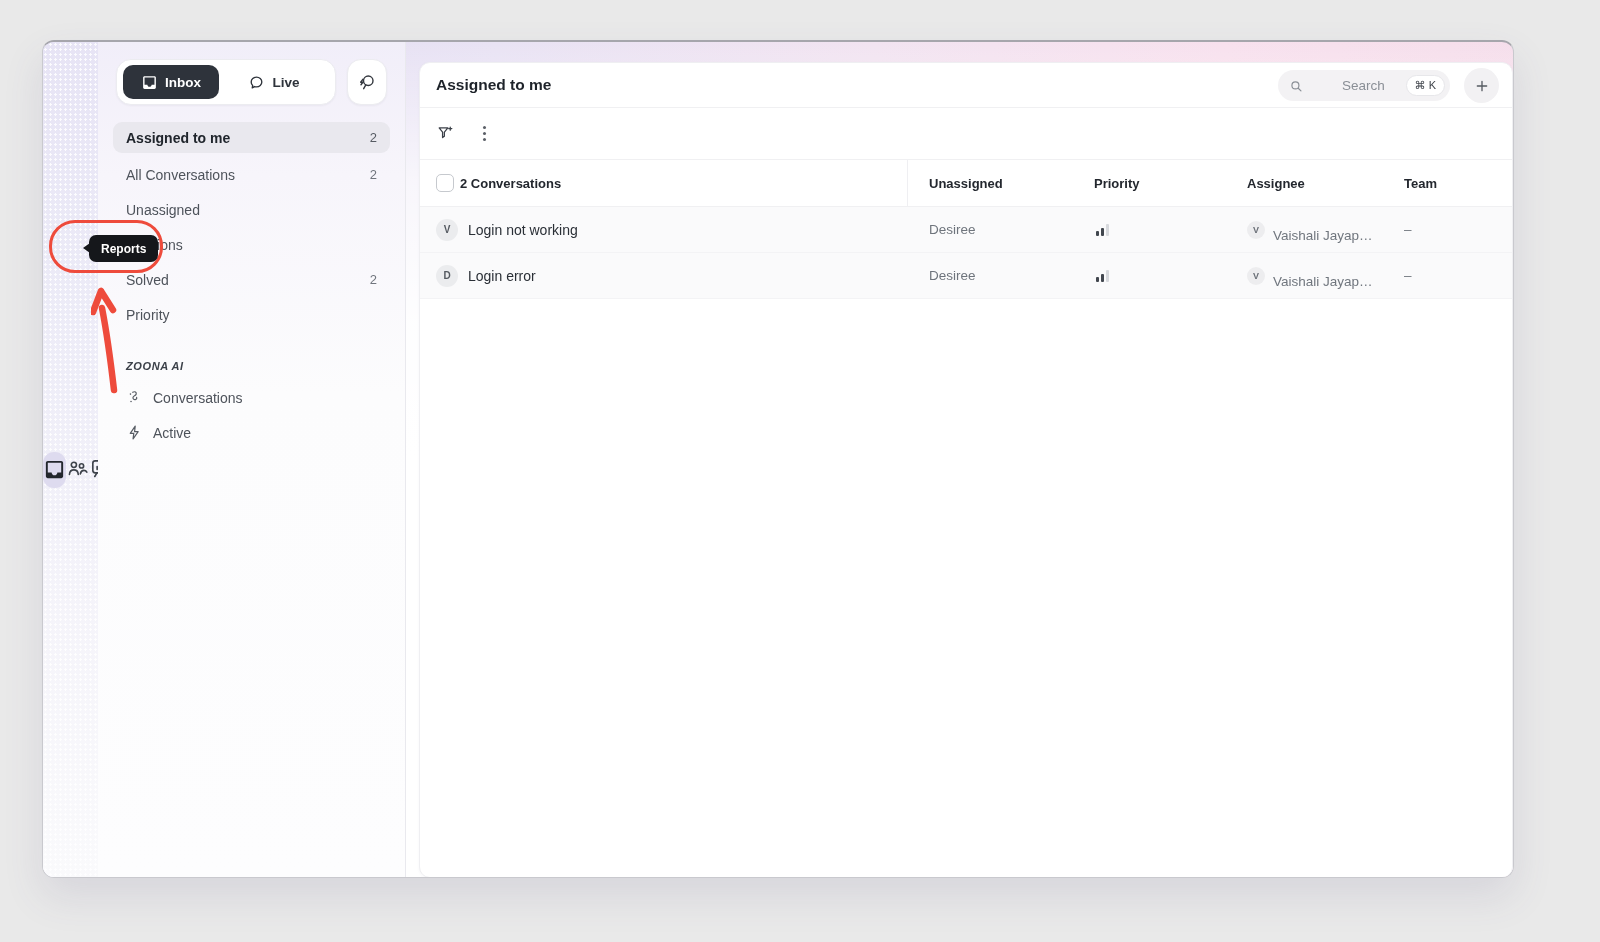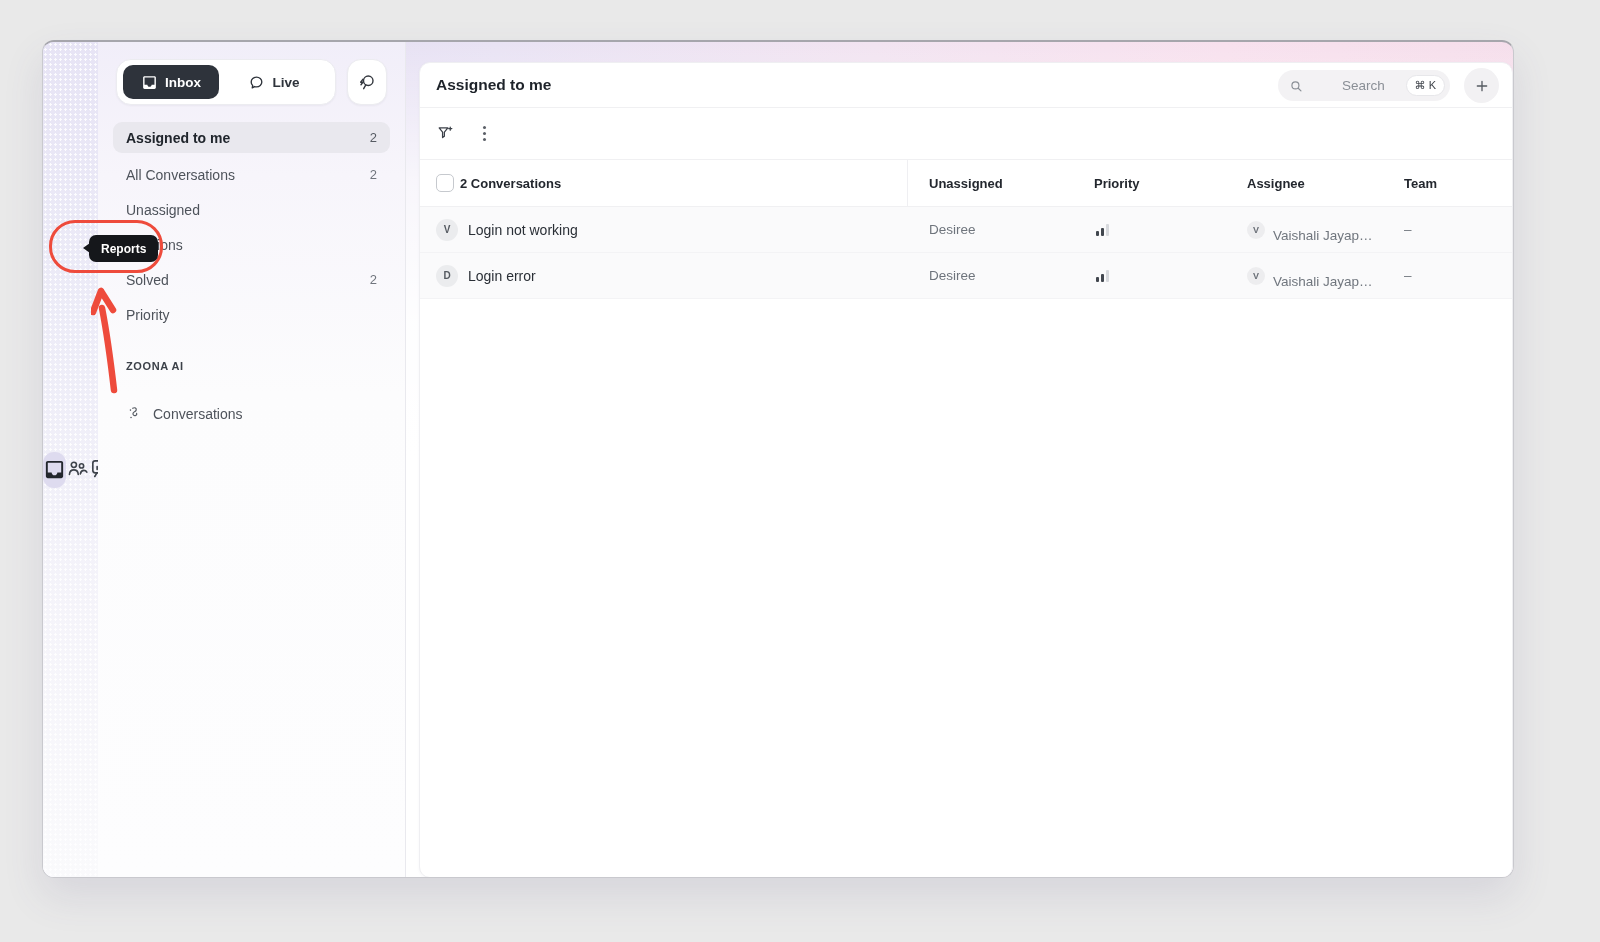--- a/index.html
+++ b/index.html
@@ -79,22 +79,22 @@
     height:35px; display:flex; align-items:center; padding:0 13px;
     border-radius:9px; font-size:14px; color:#4e535b; cursor:pointer;
   }
   .nav-item.active {
     height:31px; margin-bottom:4px; background:#e9e8ee;
     font-weight:700; color:#20252c;
   }
   .nav-item .count { margin-left:auto; font-size:13px; color:#70757d; font-weight:400; }
   .nav-item.active .count { color:#565b63; }
   .section-label {
-    margin:28px 13px 24px; font-size:11px; font-weight:700;
-    letter-spacing:.6px; color:#3c4149;
+    margin:28px 13px 8px; font-size:11px; font-weight:700;
+    letter-spacing:.6px; color:#3c4149;font-style:italic;
   }
   .ai-item {
     height:35px; display:flex; align-items:center; gap:10px;
     padding:0 13px; font-size:14px; color:#4e535b; border-radius:9px; cursor:pointer;
   }
   .ai-item svg { width:17px; height:17px; color:#575c64; }
   
   .card {
     position:absolute; left:376px; top:20px; width:1094px; height:816px;
     background:#fff; border:1px solid #efeff2; border-radius:11px;
@@ -309,20 +309,26 @@
       <div class="section-label">ZOONA AI</div>
 
       <div class="ai-item">
         <svg viewBox="0 0 24 24" fill="none" stroke="currentColor" stroke-width="1.7" stroke-linecap="round">
           <path d="M9.5 4.6c3-1.8 5.8.2 4.8 2.9-.8 2.3-3.9 2-4.4 4.4-.4 2 1.4 3.5 3.3 3.1 1.6-.4 2.3-1.9 1.8-3.2"></path>
           <circle cx="6.3" cy="7.2" r="1.1" fill="currentColor" stroke="none"></circle>
           <circle cx="7.1" cy="17.6" r="1.1" fill="currentColor" stroke="none"></circle>
         </svg>
         <span>Conversations</span>
       </div>
+      <div class="ai-item">
+        <svg viewBox="0 0 24 24" fill="none" stroke="currentColor" stroke-width="1.7" stroke-linejoin="round">
+          <path d="M13 3 6 13.2h5L10 21l7.2-10.2h-5.1L13 3z"></path>
+        </svg>
+        <span>Active</span>
+      </div>
     </div>
   </div>
 
   <div class="card">
     <div class="card-header">
       <span class="page-title">Assigned to me</span>
       <div class="search-pill">
         <svg viewBox="0 0 24 24" fill="none" stroke="currentColor" stroke-width="2" stroke-linecap="round">
           <circle cx="11" cy="11" r="6"></circle>
             <path d="m16.3 16.3 4.2 4.2"></path>

